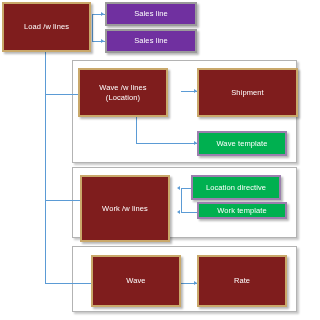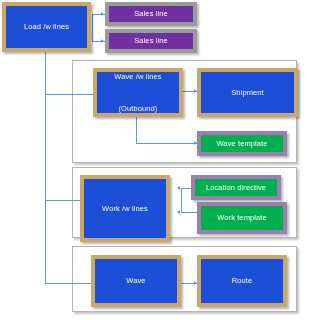--- a/index.html
+++ b/index.html
@@ -19,26 +19,26 @@
     position: absolute;
     box-sizing: border-box;
     display: flex;
     align-items: center;
     justify-content: center;
     text-align: center;
     color: #ffffff;
     font-size: 7.5px;
     line-height: 1.25;
     letter-spacing: 0.1px;
-    border: 4px solid #ec4899;
+    border: 2px solid #ec4899;
     box-shadow: 1.5px 1.5px 2px rgba(0,0,0,0.28);
     padding: 0 2px;
   }
   .node span { display: block; }
-  .node.blue  { background: #1d4ed8; border-color: #c9a86a; }
+  .node.blue  { background: #7f1d1d; border-color: #c9a86a; }
   .node.purple{ background: #7030a0; border-color: #9a9a9a; }
   .node.green { background: #00b050; border-color: #9b7fae; }
 
   .container {
     position: absolute;
     box-sizing: border-box;
     border: 1px solid #b3b3b3;
     background: transparent;
     box-shadow: 1.5px 1.5px 2px rgba(0,0,0,0.22);
   }
@@ -107,46 +107,46 @@
   </div>
 
   <div class="node purple" style="left:105px; top:2px; width:92px; height:24px;">
     <span>Sales line</span>
   </div>
 
   <div class="node purple" style="left:105px; top:29px; width:92px; height:24px;">
     <span>Sales line</span>
   </div>
 
-  <div class="node blue" style="left:93px; top:68px; width:90px; height:49px; flex-direction:column;justify-content:space-between;">
+  <div class="node blue" style="left:78px; top:68px; width:90px; height:49px; flex-direction:column;">
     <span>Wave /w lines</span>
-    <span>(Outbound)</span>
+    <span>(Location)</span>
   </div>
 
   <div class="node blue" style="left:197px; top:68px; width:101px; height:49px;">
     <span>Shipment</span>
   </div>
 
   <div class="node green" style="left:197px; top:131px; width:90px; height:25px;">
     <span>Wave template</span>
   </div>
 
   <div class="node blue" style="left:80px; top:175px; width:90px; height:67px;">
     <span>Work /w lines</span>
   </div>
 
   <div class="node green" style="left:191px; top:175px; width:90px; height:25px;">
     <span>Location directive</span>
   </div>
 
-  <div class="node green" style="left:197px; top:202px; width:90px; height:32px;">
+  <div class="node green" style="left:197px; top:202px; width:90px; height:17px;">
     <span>Work template</span>
   </div>
 
   <div class="node blue" style="left:91px; top:255px; width:90px; height:52px;">
     <span>Wave</span>
   </div>
 
   <div class="node blue" style="left:197px; top:255px; width:90px; height:52px;">
-    <span>Route</span>
+    <span>Rate</span>
   </div>
 
 </div>
 
 </body></html>

